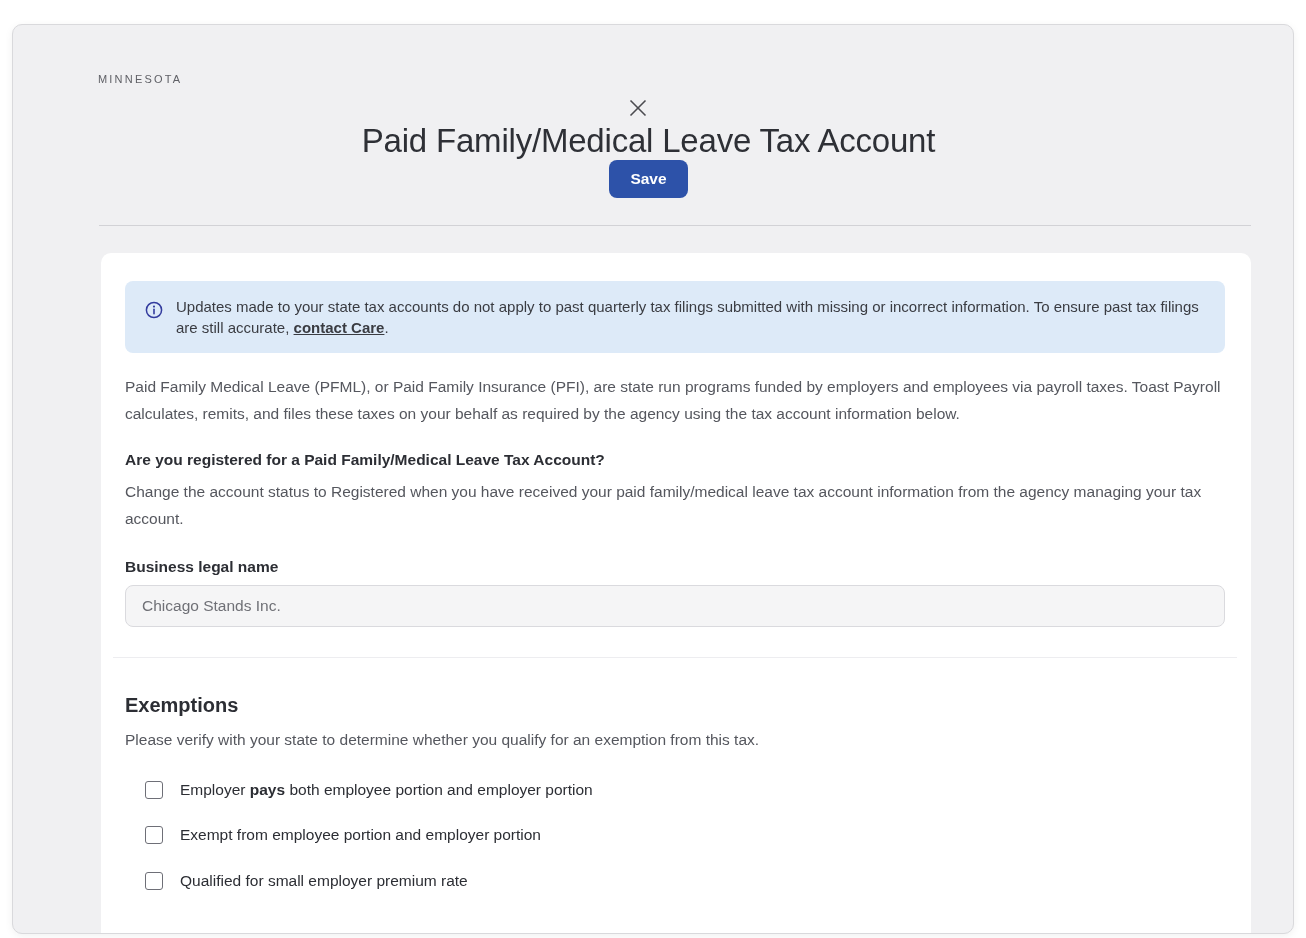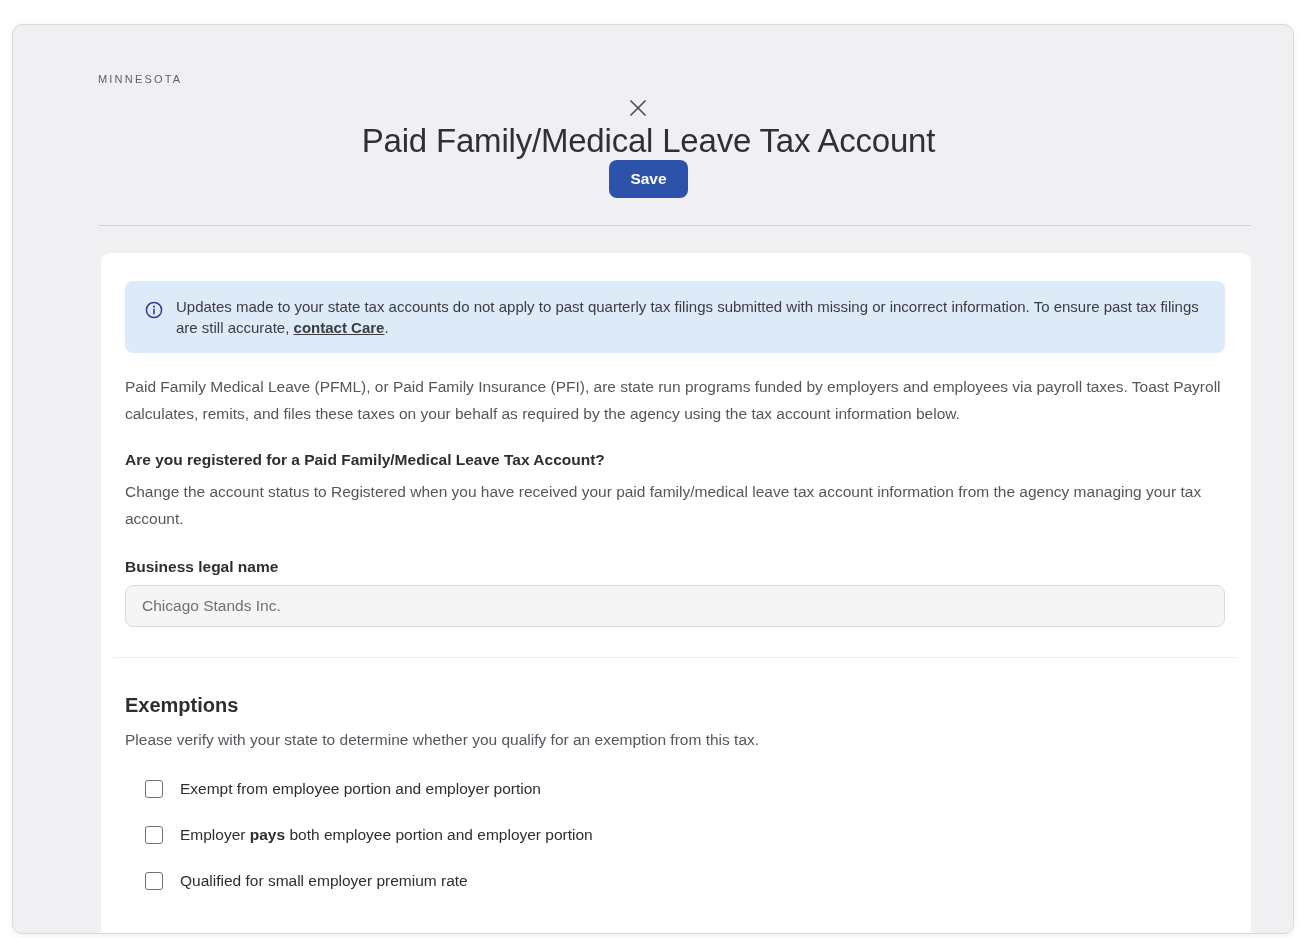--- a/index.html
+++ b/index.html
@@ -224,29 +224,29 @@
         <label class="field-label">Business legal name</label>
         <input class="text-input" disabled="" value="Chicago Stands Inc." style="">
       </div>
     </div>
 
     <hr class="inner-divider">
 
     <h3 class="exemptions-heading">Exemptions</h3>
     <p class="exemptions-help">Please verify with your state to determine whether you qualify for an exemption from this tax.</p>
 
+    <label class="checkbox-row">
+      <span class="checkbox"></span>
+      <span class="checkbox-label"><span>Employer </span><b>pays</b><span> both employee portion and employer portion</span></span>
+    </label>
+
     <label class="checkbox-row first">
       <span class="checkbox"></span>
       <span class="checkbox-label">Exempt from employee portion and employer portion</span>
     </label>
 
     <label class="checkbox-row">
       <span class="checkbox"></span>
-      <span class="checkbox-label"><span>Employer </span><b>pays</b><span> both employee portion and employer portion</span></span>
-    </label>
-
-    <label class="checkbox-row">
-      <span class="checkbox"></span>
       <span class="checkbox-label">Qualified for small employer premium rate</span>
     </label>
 
   </div>
 </div>
 
 </body></html>

